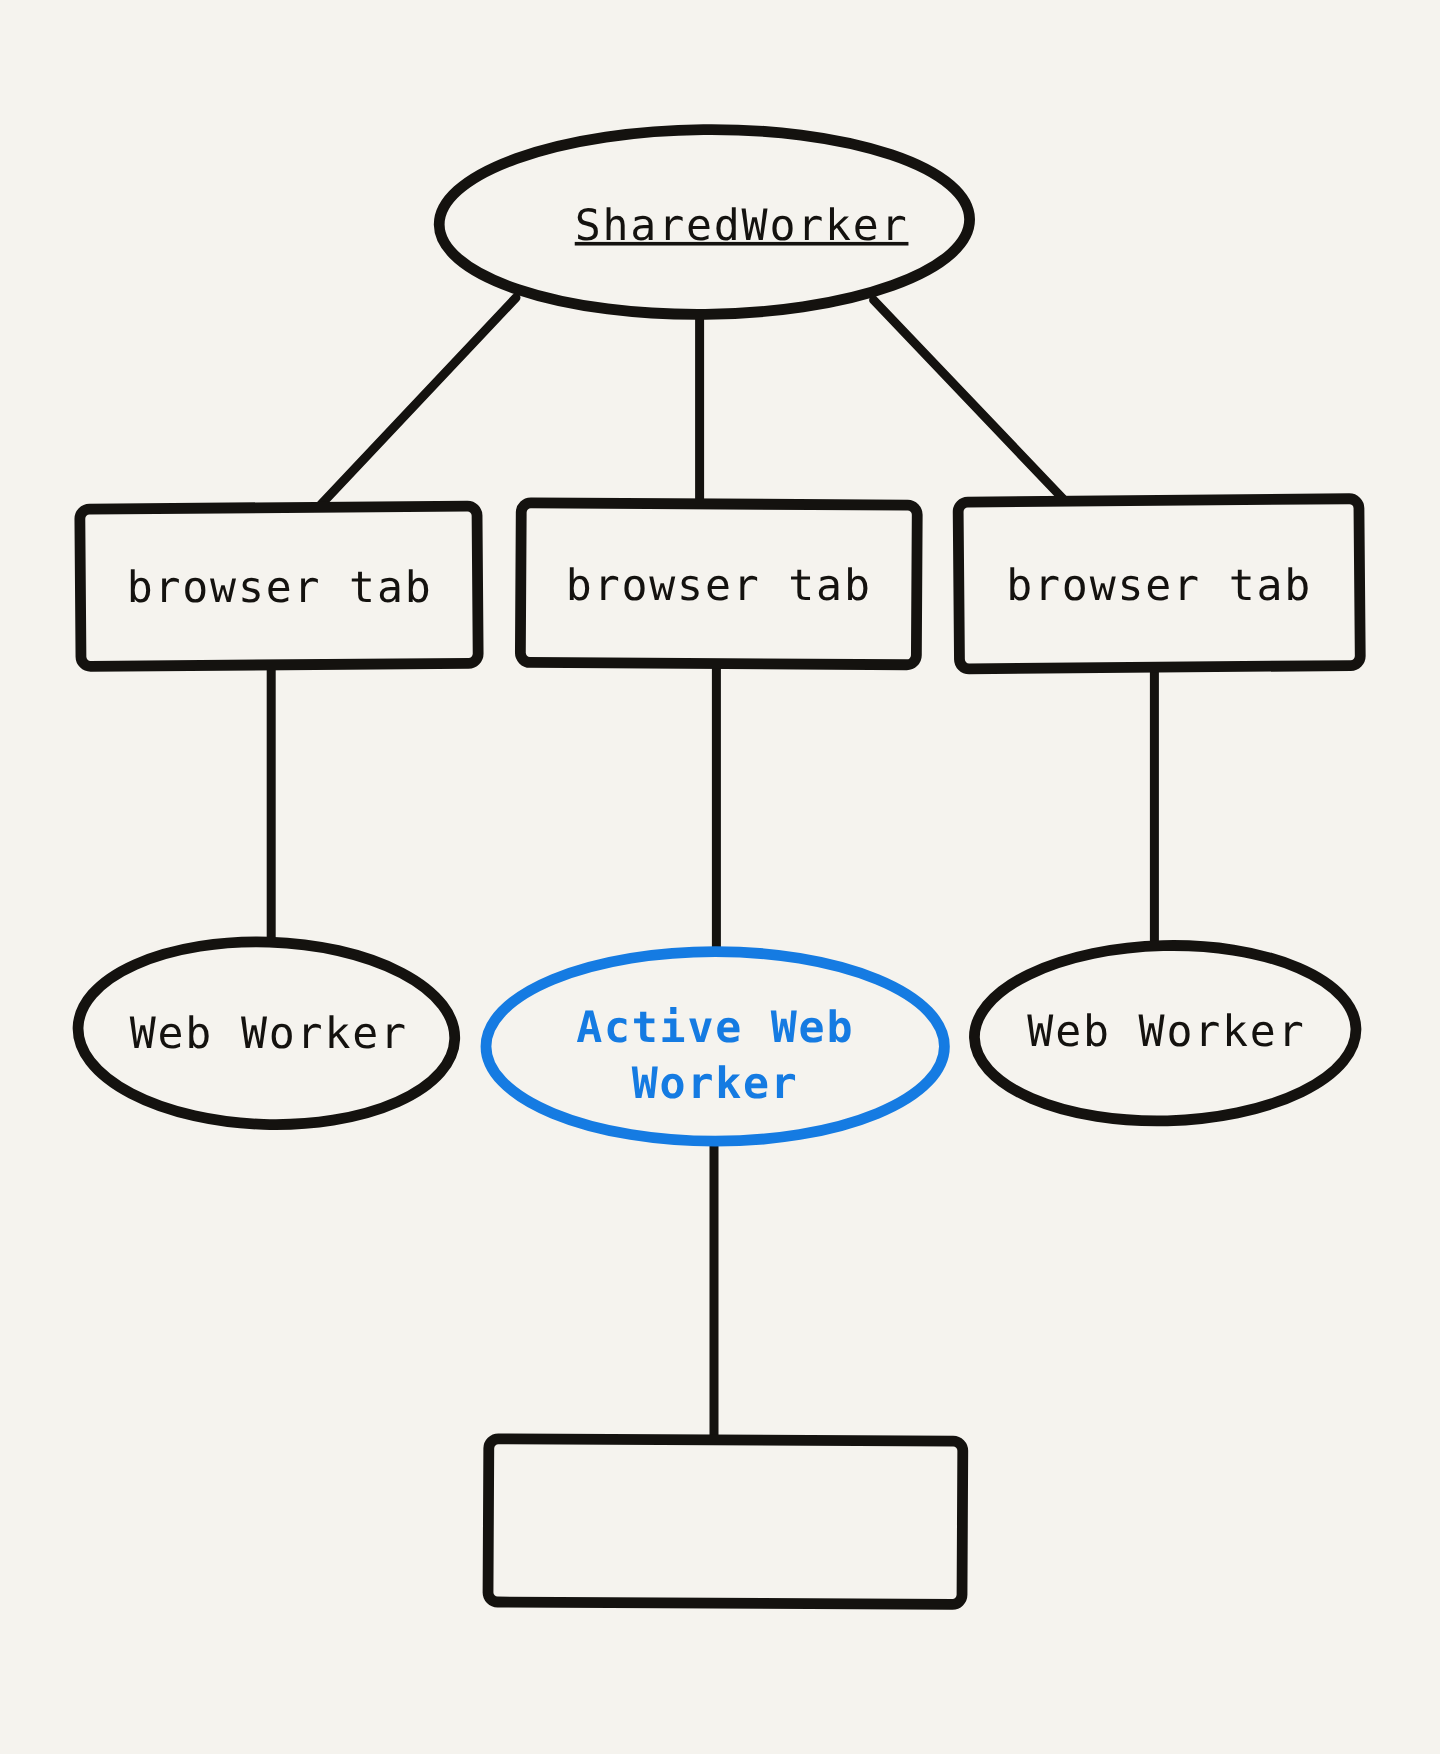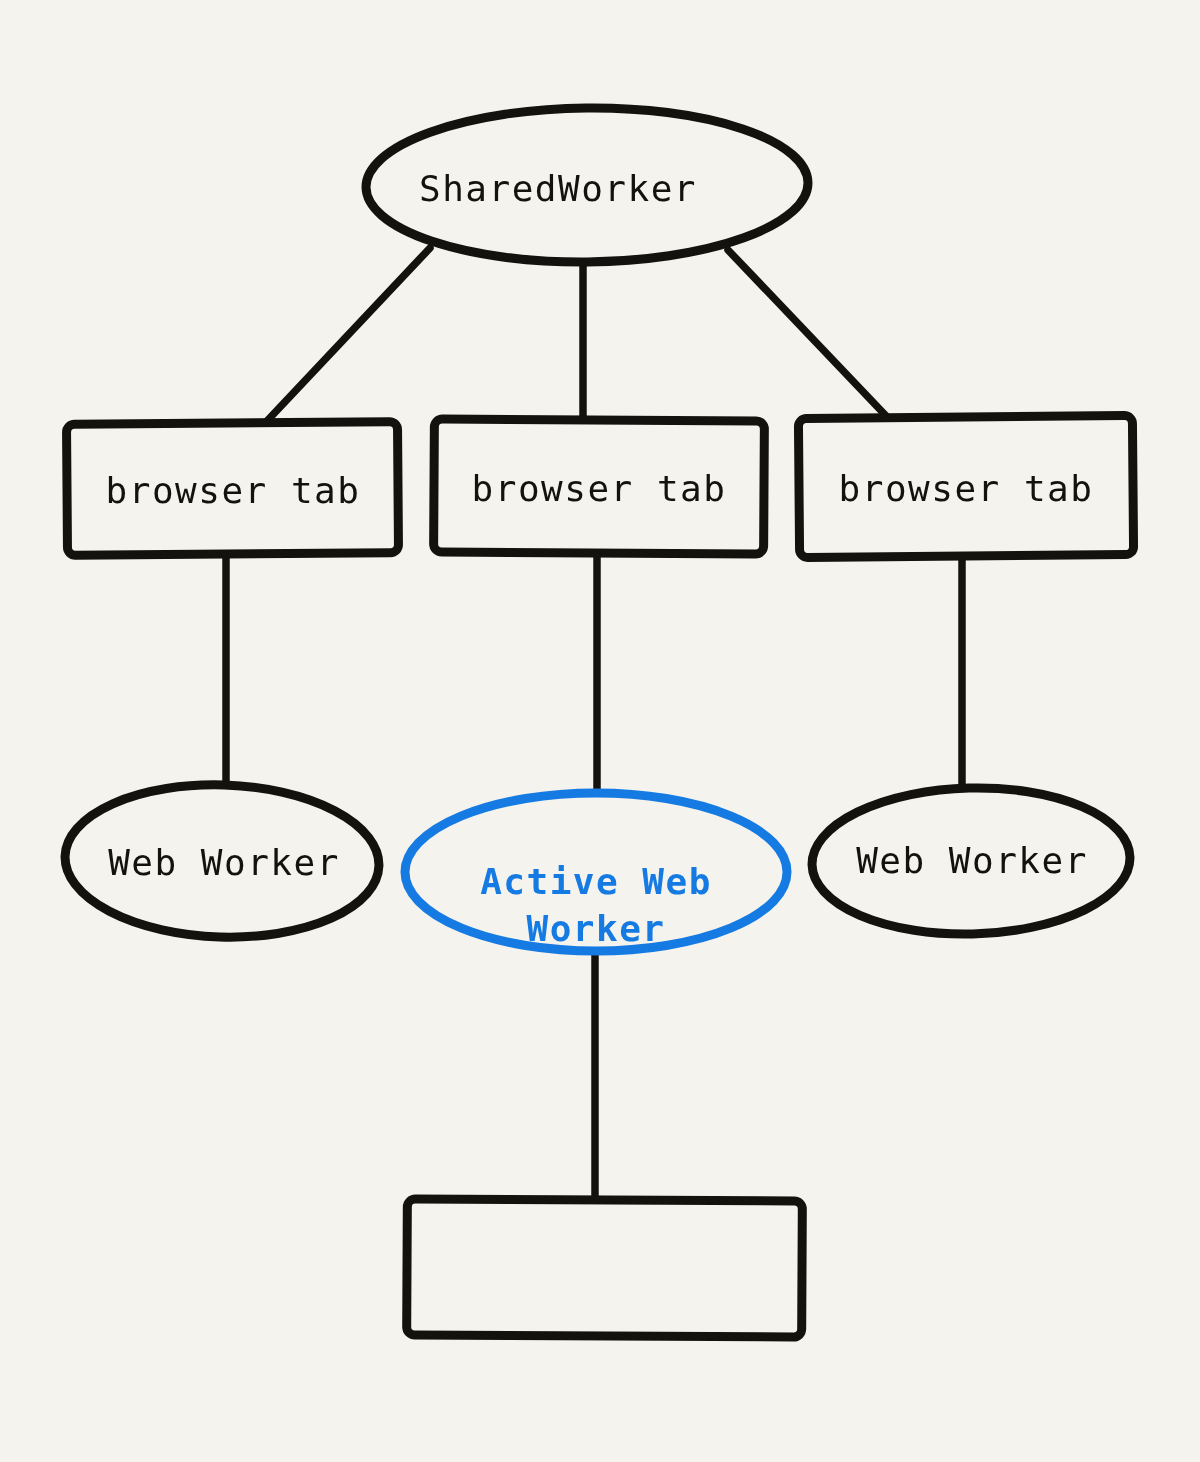--- a/index.html
+++ b/index.html
@@ -44,21 +44,21 @@
     position: absolute;
     transform: translate(-50%, -50%);
     color: var(--stroke-color);
     font-size: 36px;
     letter-spacing: 1.5px;
     line-height: 1.3;
     text-align: center;
     white-space: nowrap;
     font-weight: 500;
   }
-  .node-label.wrap { white-space: normal; margin-top: 25px; }
+  .node-label.wrap { white-space: normal; }
   .node-label.accent {
     color: var(--accent-color);
     font-weight: 700;
   }
 </style>
 </head>
 <body>
 
 <div class="canvas">
 
@@ -78,21 +78,21 @@
     <rect class="shape" x="434" y="420" width="330" height="133" rx="8" transform="rotate(0.35 599 486)"></rect>
     <rect class="shape" x="799" y="417" width="334" height="139" rx="8" transform="rotate(-0.5 966 486)"></rect>
 
     <ellipse class="shape" cx="222" cy="861" rx="157" ry="76" transform="rotate(1.8 222 861)"></ellipse>
     <ellipse class="shape accent" cx="596" cy="872" rx="191" ry="79"></ellipse>
     <ellipse class="shape" cx="971" cy="861" rx="159" ry="73" transform="rotate(-1.4 971 861)"></ellipse>
 
     <rect class="shape" x="407" y="1200" width="395" height="136" rx="8" transform="rotate(0.3 604 1268)"></rect>
   </svg>
 
-  <div class="node-label" style="left:558px; top:189px;">SharedWorker</div>
+  <div class="node-label" style="left:618px; top:189px;text-decoration:underline;">SharedWorker</div>
 
   <div class="node-label" style="left:233px; top:491px;">browser tab</div>
 
   <div class="node-label" style="left:599px; top:489px;">browser tab</div>
 
   <div class="node-label" style="left:966px; top:489px;">browser tab</div>
 
   <div class="node-label" style="left:224px; top:863px;">Web Worker</div>
 
   <div class="node-label wrap accent" style="left:596px; top:881px; width:300px;">Active Web Worker</div>

